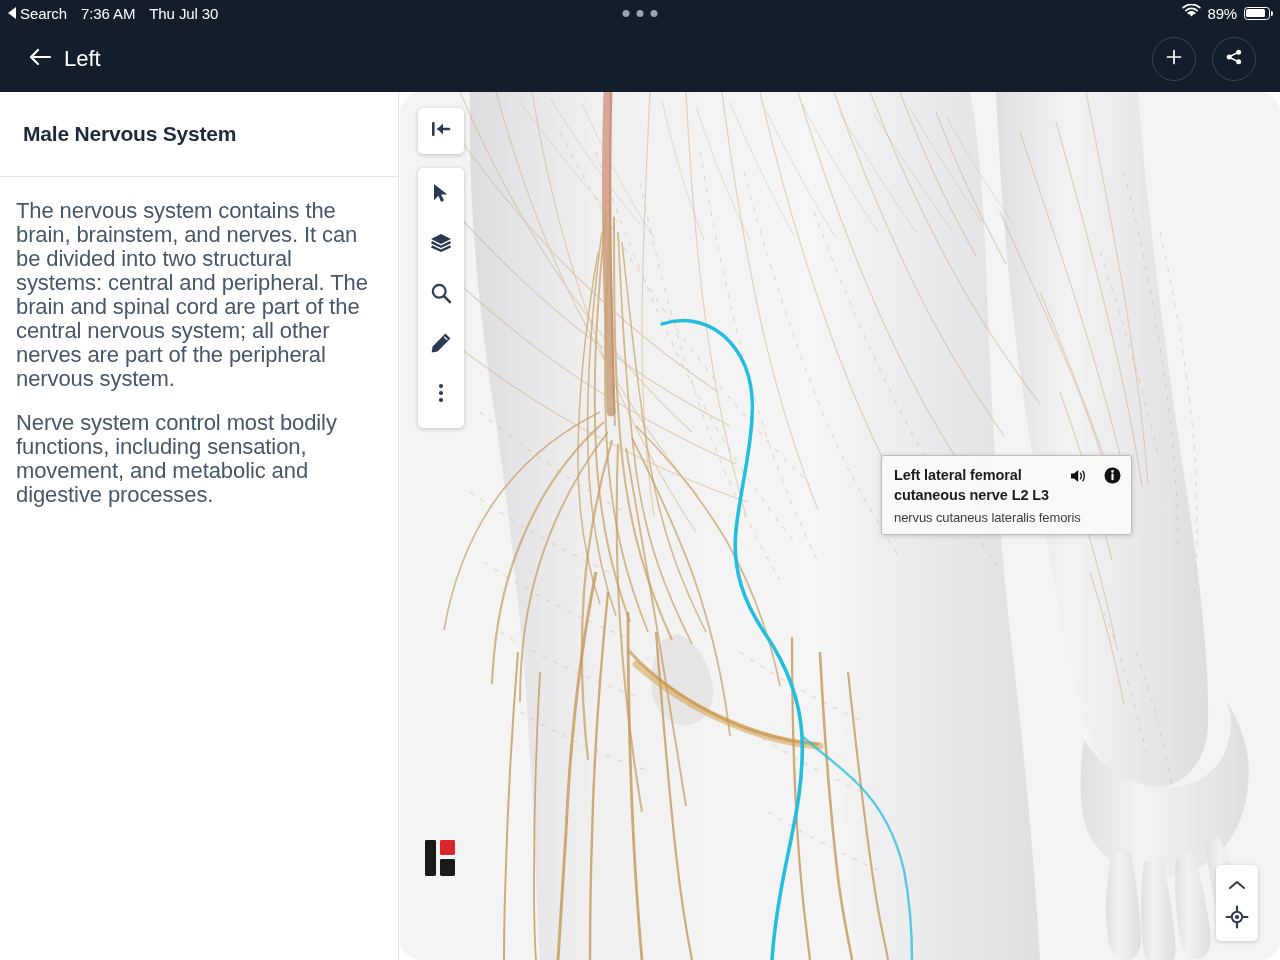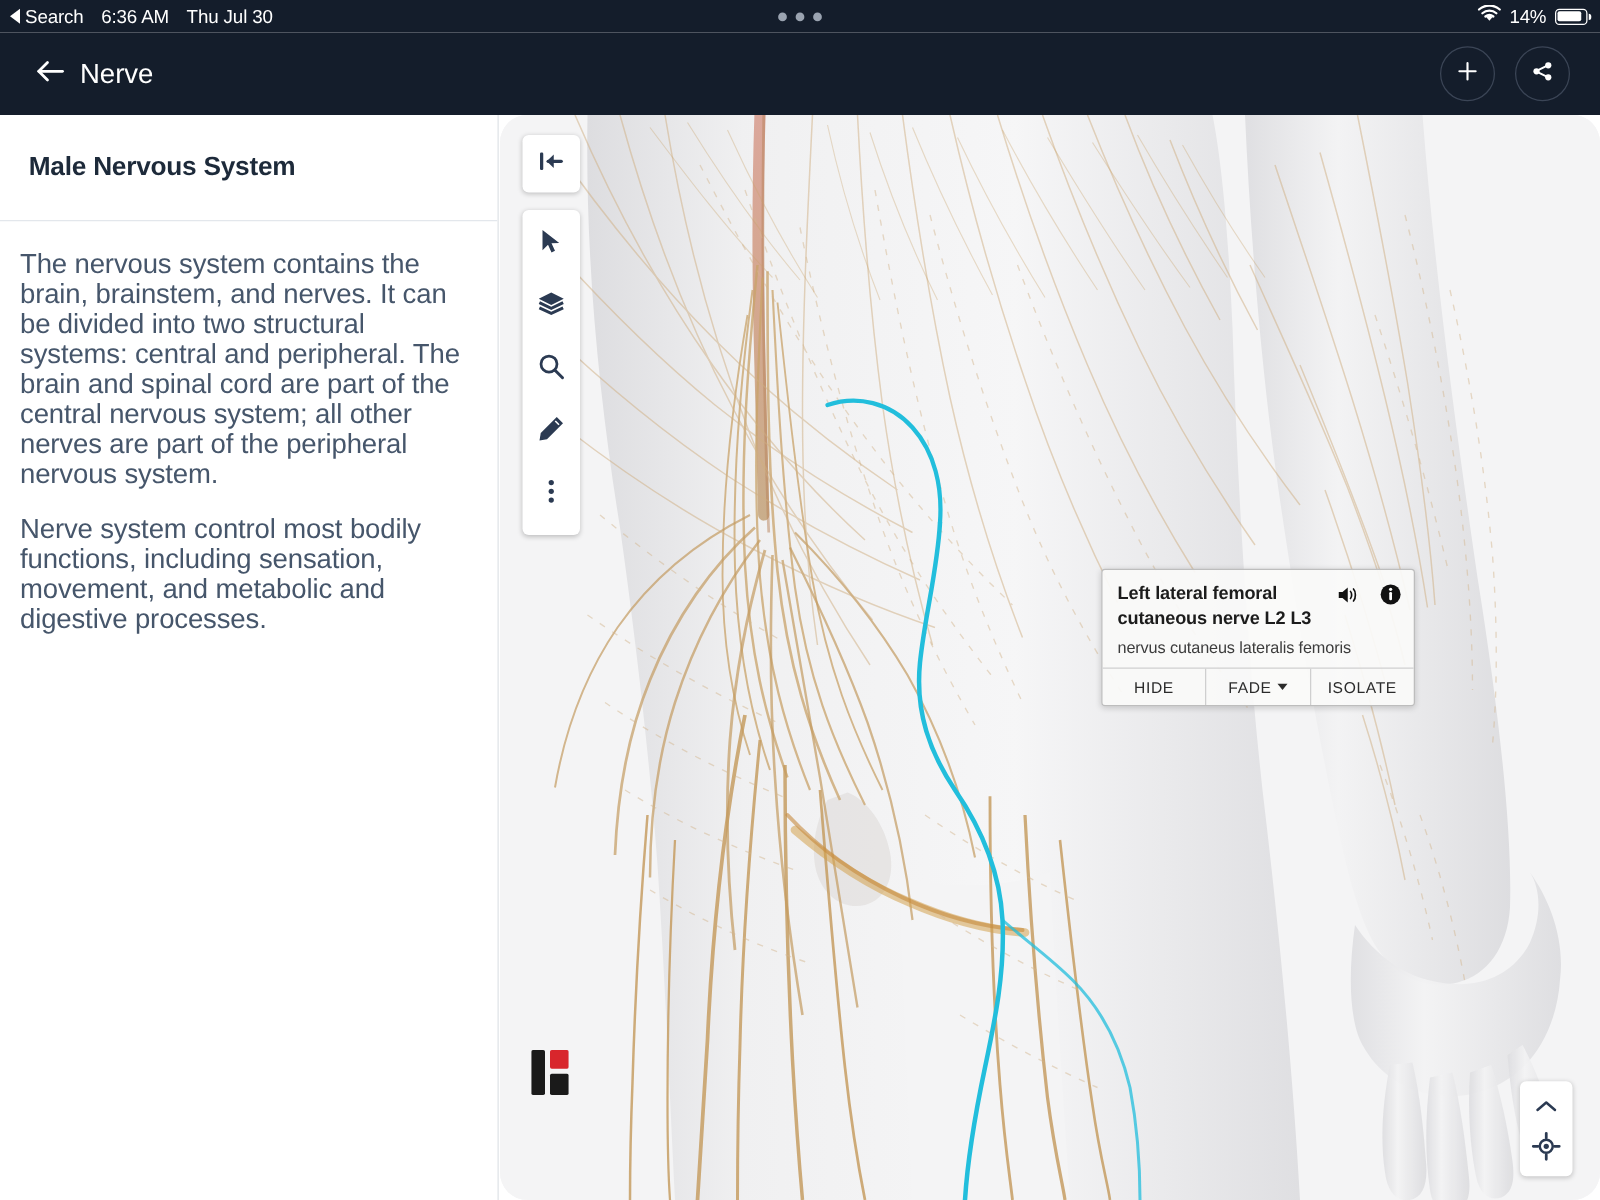--- a/index.html
+++ b/index.html
@@ -167,56 +167,56 @@
 </head>
 <body>
 
 <div id="app">
 
   <div class="statusbar">
     <div class="sb-left">
       <div class="sb-back-tri"></div>
       <span class="sb-text">Search</span>
       <span class="sb-sep"></span>
-      <span class="sb-text">6:36 AM</span>
+      <span class="sb-text">7:36 AM</span>
       <span class="sb-sep"></span>
       <span class="sb-text">Thu Jul 30</span>
     </div>
 
     <div class="sb-center">
       <div class="sb-dot"></div>
       <div class="sb-dot"></div>
       <div class="sb-dot"></div>
     </div>
 
     <div class="sb-right">
       <span>
         <svg width="19" height="14" viewBox="0 0 19 14">
           <path d="M9.5 12.6 L6.9 9.6 a4 4 0 0 1 5.2 0 Z" fill="#fff"></path>
           <path d="M3.9 6.6 a8.4 8.4 0 0 1 11.2 0" stroke="#fff" stroke-width="1.8" fill="none" stroke-linecap="round"></path>
           <path d="M1.2 3.6 a12.4 12.4 0 0 1 16.6 0" stroke="#fff" stroke-width="1.8" fill="none" stroke-linecap="round"></path>
           <path d="M6.3 9.2 a5.2 5.2 0 0 1 6.4 0" stroke="#fff" stroke-width="1.8" fill="none" stroke-linecap="round"></path>
         </svg>
       </span>
-      <span class="sb-pct">14%</span>
+      <span class="sb-pct">89%</span>
       <span class="batt">
         <span class="batt-fill"></span>
       </span>
     </div>
   </div>
 
   <div class="navbar">
     <div class="nav-back">
       <span>
         <svg width="24" height="20" viewBox="0 0 24 20">
           <path d="M22 10 H3" stroke="#fff" stroke-width="2.2" stroke-linecap="round"></path>
           <path d="M10 3 L3 10 L10 17" stroke="#fff" stroke-width="2.2" fill="none" stroke-linecap="round" stroke-linejoin="round"></path>
         </svg>
       </span>
-      <span class="nav-back-label">Nerve</span>
+      <span class="nav-back-label">Left</span>
     </div>
 
     <div class="nav-right">
       <div class="circ-btn">
         <span>
           <svg width="18" height="18" viewBox="0 0 18 18">
             <path d="M9 2.5 V15.5 M2.5 9 H15.5" stroke="#fff" stroke-width="1.7" stroke-linecap="round"></path>
           </svg>
         </span>
       </div>
@@ -481,32 +481,20 @@
               <svg width="17" height="17" viewBox="0 0 17 17">
                 <circle cx="8.5" cy="8.5" r="8" fill="#111"></circle>
                 <circle cx="8.5" cy="4.4" r="1.3" fill="#fff"></circle>
                 <rect x="7.4" y="6.6" width="2.2" height="6.6" rx="1" fill="#fff"></rect>
               </svg>
             </span>
           </span>
         </div>
       </div>
 
-      <div class="tt-actions">
-        <div class="tt-act">
-          <span>HIDE</span>
-        </div>
-        <div class="tt-act">
-          <span>FADE</span>
-          <span class="caret-dn"></span>
-        </div>
-        <div class="tt-act">
-          <span>ISOLATE</span>
-        </div>
-      </div>
     </div>
 
     <div class="cam-card">
       <div class="cam-btn">
         <span>
           <svg width="20" height="14" viewBox="0 0 20 14">
             <path d="M3 10 L10 4 L17 10" stroke="#2b3a52" stroke-width="2" fill="none" stroke-linecap="round" stroke-linejoin="round"></path>
           </svg>
         </span>
       </div>

